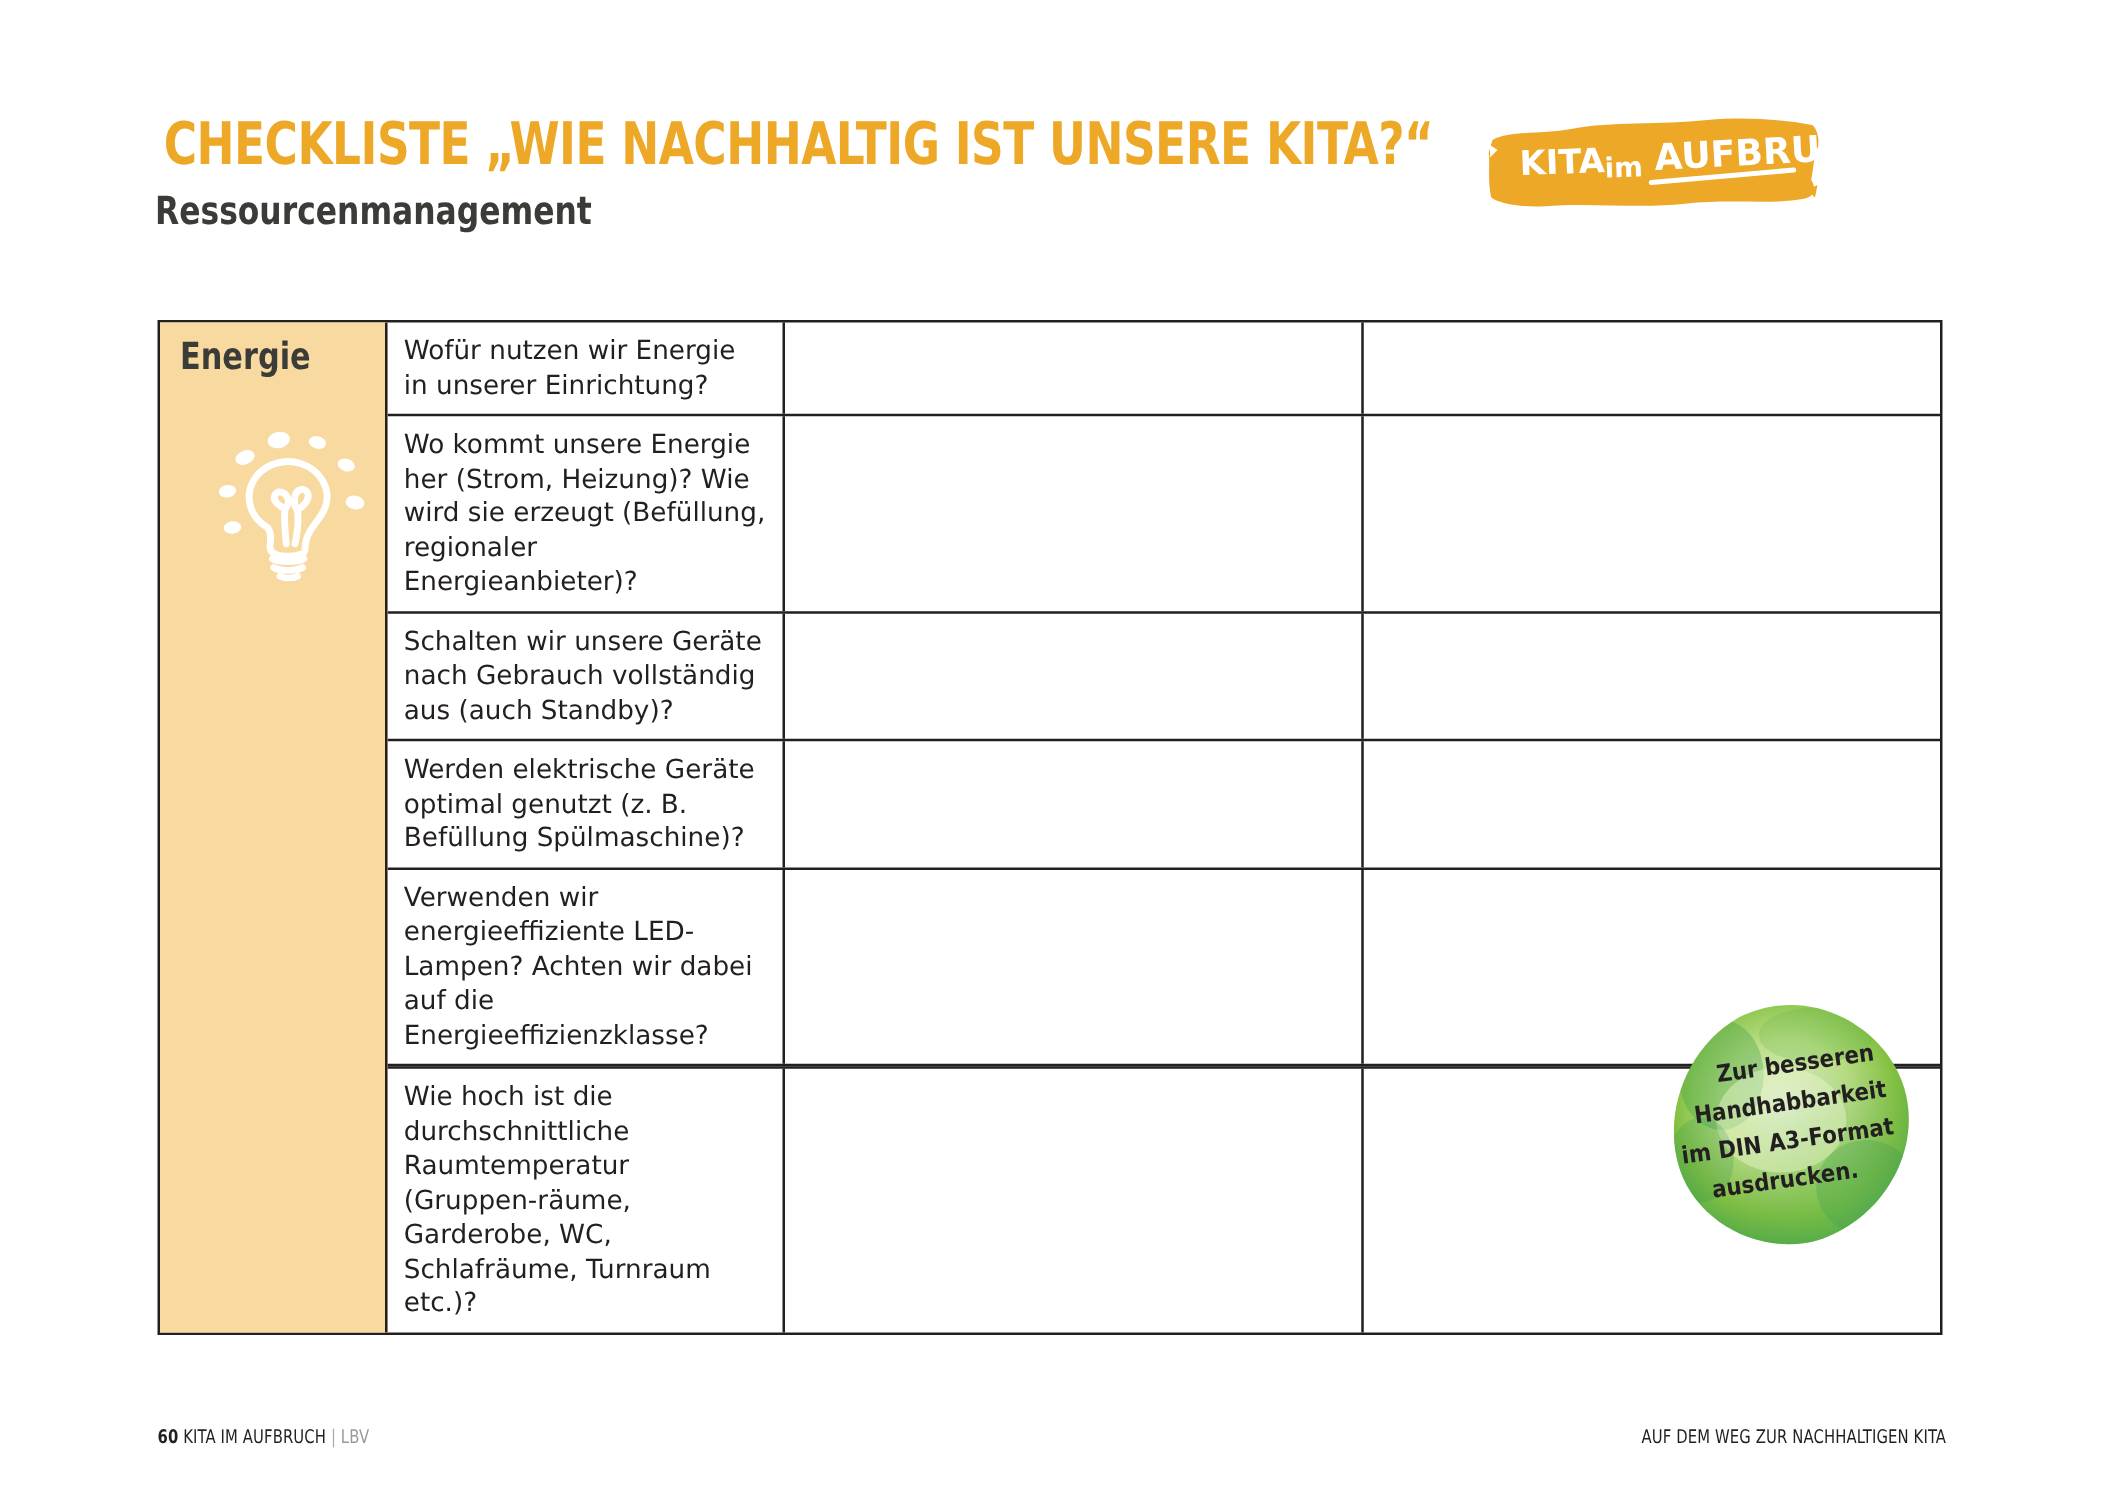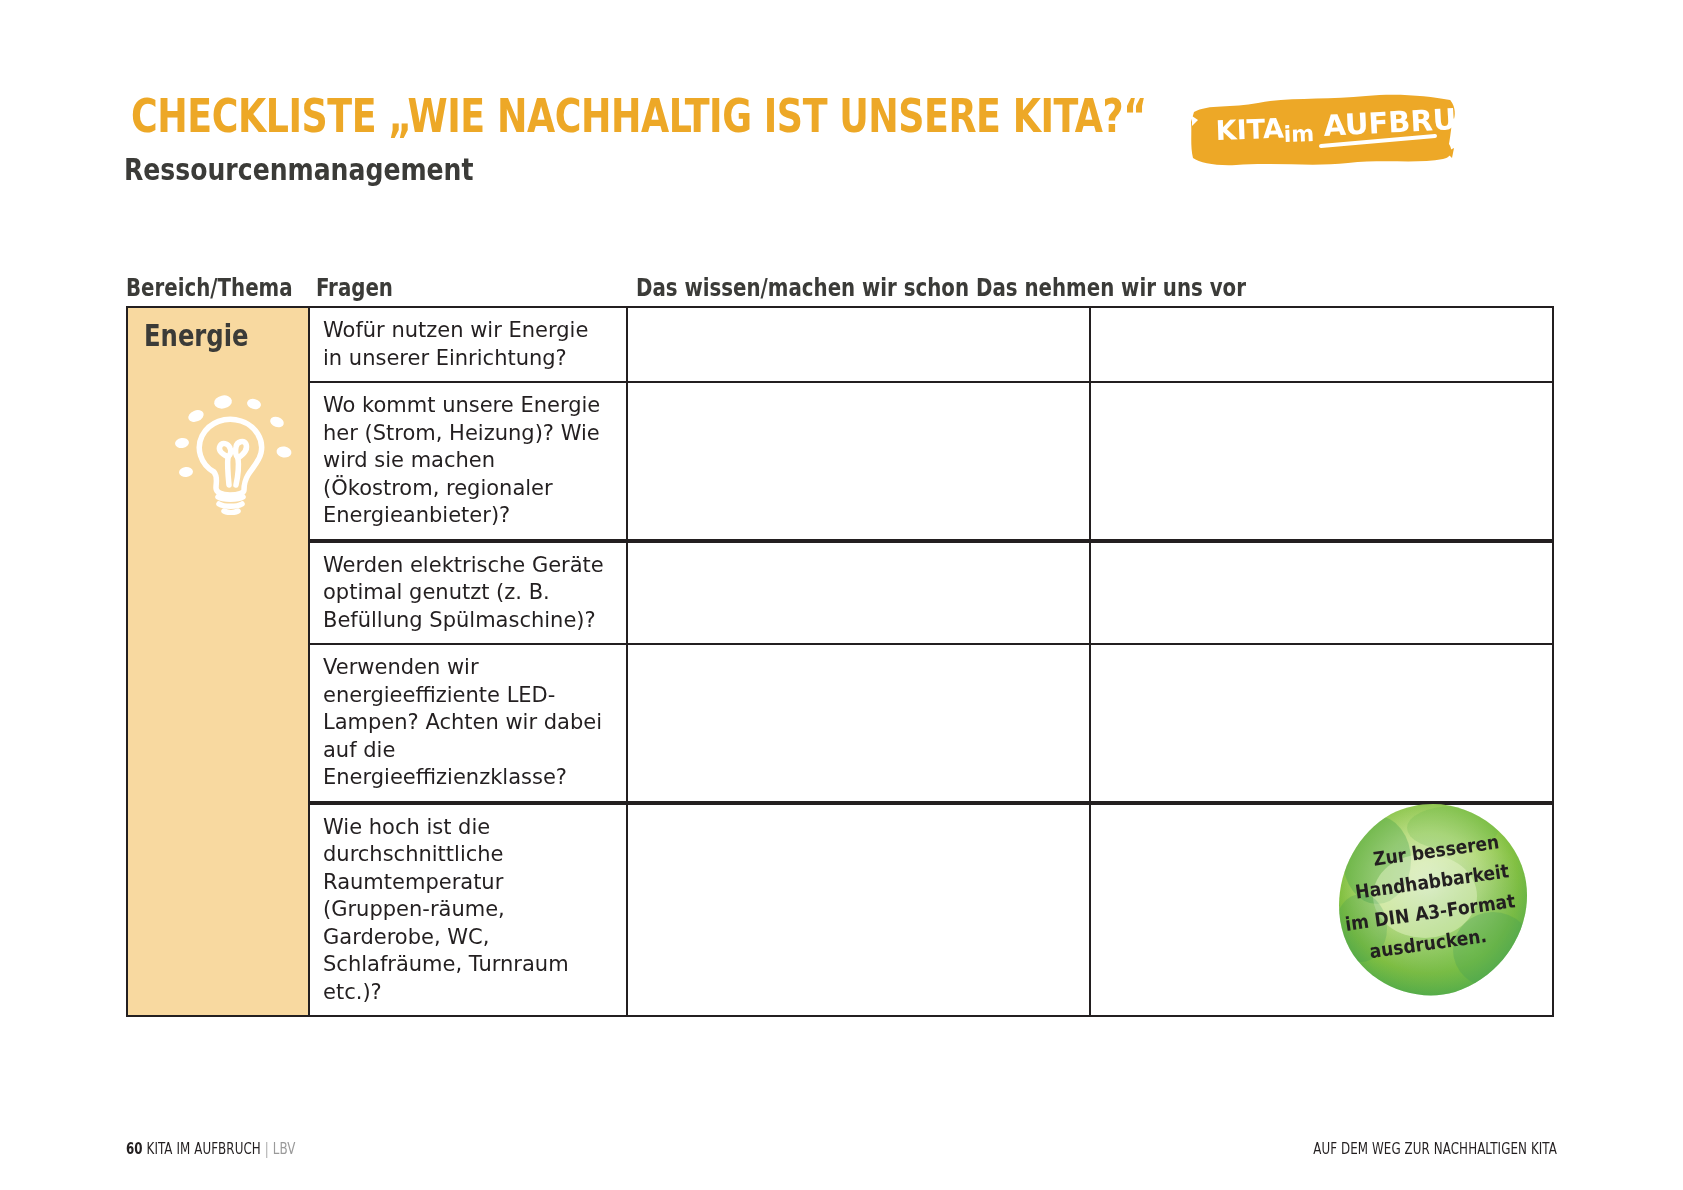--- a/index.html
+++ b/index.html
@@ -227,26 +227,20 @@
         <text x="96" y="56" font-size="22" transform="rotate(-2 96 56)">im</text>
         <text x="136" y="50" font-size="29" transform="rotate(-3 136 50)">AUFBRUCH</text>
       </g>
       <path d="M133,60 L247,50" stroke="#ffffff" stroke-width="4" fill="none" stroke-linecap="round"></path>
     </svg>
   </div>
 </div>
 
 <div id="checklist-table">
 
-  <div class="thead">
-    <div class="th" id="th-bereich">Bereich/Thema</div>
-    <div class="th" id="th-fragen">Fragen</div>
-    <div class="th" id="th-wissen">Das wissen/machen wir schon</div>
-    <div class="th" id="th-nehmen">Das nehmen wir uns vor</div>
-  </div>
 
   <div class="tbody">
 
     <div id="area-cell">
       <div id="area-label">Energie</div>
       <div id="bulb-icon">
         <svg viewBox="0 0 130 135" xmlns="http://www.w3.org/2000/svg">
           <g fill="none" stroke="#ffffff" stroke-width="5.5" stroke-linecap="round" stroke-linejoin="round">
             <path d="M48,92 C34,84 30,68 36,56 C43,42 60,36 75,41 C90,46 98,60 95,73
                      C93,82 86,88 82,95 C79,100 78,106 78,110
@@ -274,26 +268,27 @@
 
     <div id="rows">
 
       <div class="row">
         <div class="cell-question">Wofür nutzen wir Energie in unserer Einrichtung?</div>
         <div class="cell-answer"></div>
         <div class="cell-answer"></div>
       </div>
 
       <div class="row">
-        <div class="cell-question">Wo kommt unsere Energie her (Strom, Heizung)? Wie wird sie machen (Ökostrom, regionaler Energieanbieter)?</div>
-        <div class="cell-answer"></div>
-        <div class="cell-answer"></div>
-      </div>
-
-      <div class="row">
+        <div class="cell-question">Wo kommt unsere Energie her (Strom, Heizung)? Wie wird sie erzeugt (Befüllung, regionaler Energieanbieter)?</div>
+        <div class="cell-answer"></div>
+        <div class="cell-answer"></div>
+      </div>
+
+      <div class="row">
+        <div class="cell-question">Schalten wir unsere Geräte nach Gebrauch vollständig aus (auch Standby)?</div>
         <div class="cell-answer"></div>
         <div class="cell-answer"></div>
       </div>
 
       <div class="row">
         <div class="cell-question">Werden elektrische Geräte optimal genutzt (z. B. Befüllung Spülmaschine)?</div>
         <div class="cell-answer"></div>
         <div class="cell-answer"></div>
       </div>
 

